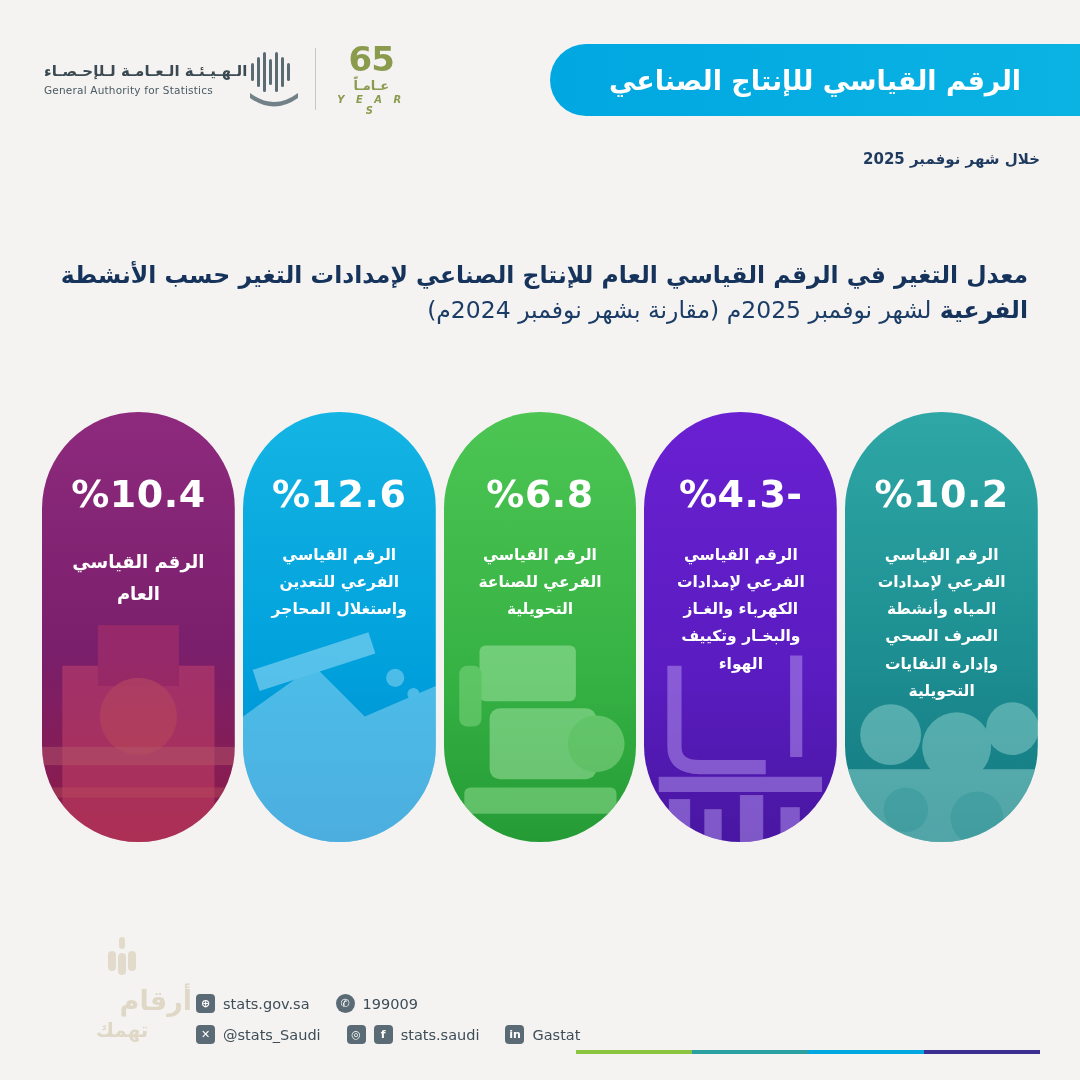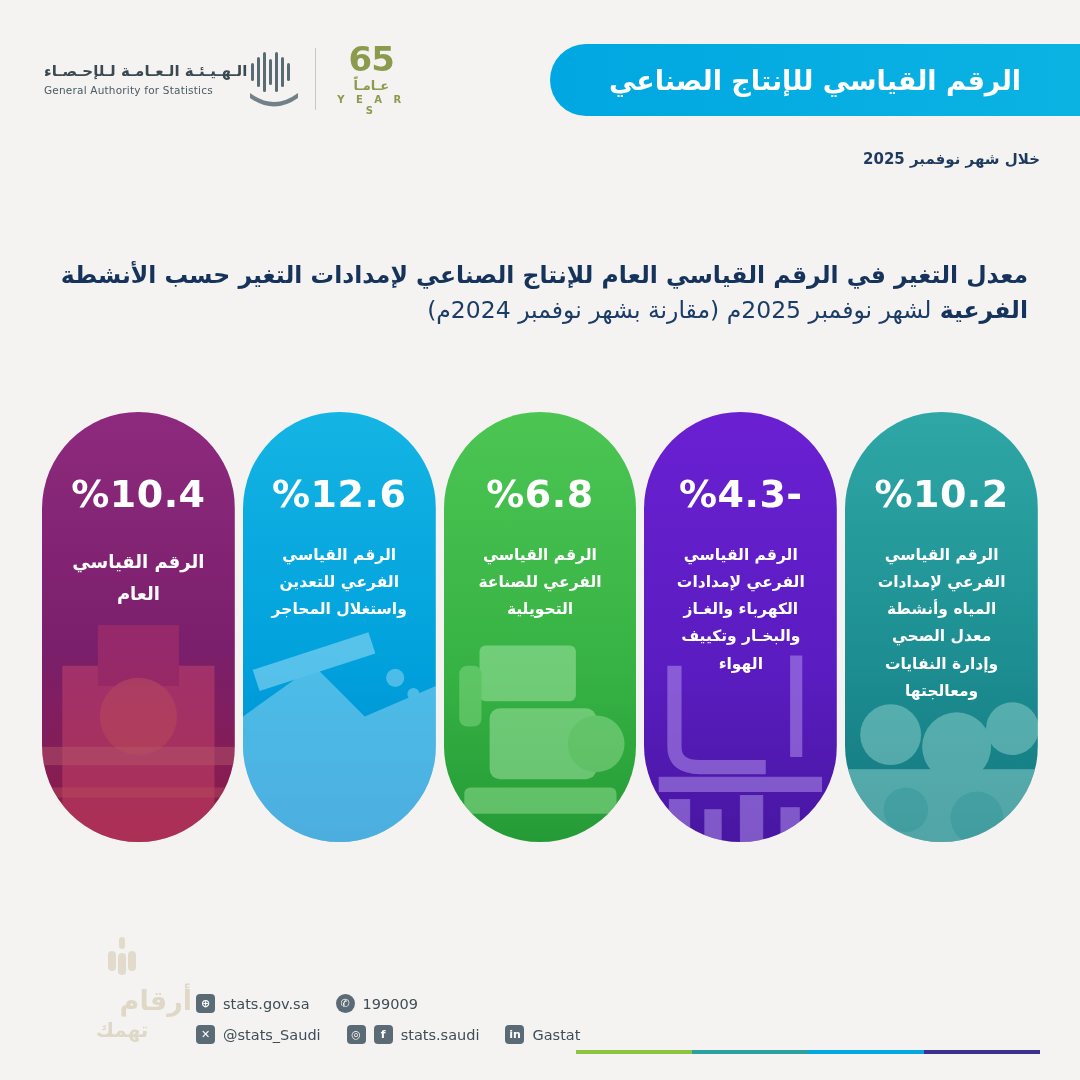--- a/index.html
+++ b/index.html
@@ -12,21 +12,21 @@
   .page { position: relative; width: 1080px; height: 1080px; background: #f4f3f1; }
 
   
   .logo-block {
     position: absolute; top: 42px; left: 44px;
     display: flex; align-items: center; gap: 14px;
   }
   .years-mark { width: 82px; text-align: center; color: #7c8b46; }
   .years-65 { font-size: 34px; font-weight: bold; letter-spacing: -1px; line-height: 1; color: #8a9b4e; }
   .years-ar { font-size: 13px; font-weight: bold; color: #8a9b4e; margin-top: 2px; letter-spacing: 2px; }
-  .years-en { font-size: 10px; font-weight: bold; color: #8a9b4e; letter-spacing: 4px; margin-top: 1px; }
+  .years-en { font-size: 10px; font-weight: bold; color: #8a9b4e; letter-spacing: 4px; margin-top: 1px; font-style: italic; }
   .divider-v { width: 1px; height: 62px; background: #c9c7c2; }
   .gastat-logo { display: flex; align-items: center; gap: 0; }
   .gastat-glyph { width: 54px; height: 60px; display: block; }
   .gastat-text { text-align: right; }
   .gastat-ar { font-size: 15px; color: #3b4a52; font-weight: bold; letter-spacing: 1px; direction: rtl; }
   .gastat-en { font-size: 10.5px; color: #4a5a63; margin-top: 4px; letter-spacing: .2px; direction: ltr; text-align: left; }
 
   .title-pill {
     position: absolute; top: 44px; right: 0; left: auto;
     width: 530px; height: 72px;
@@ -46,21 +46,21 @@
     text-align: right; line-height: 1.5;
   }
   .main-heading .l1 { font-size: 23.5px; font-weight: bold; color: #16335c; }
   .main-heading .l2 { font-size: 23.5px; font-weight: bold; color: #16335c; }
   .main-heading .l2 .light { font-weight: normal; color: #1b3c66; }
 
   
   .cards {
     position: absolute; top: 412px; right: 42px; left: 42px;
     height: 430px;
-    display: flex; flex-direction: row-reverse; justify-content: flex-start; gap: 8px;
+    display: flex; flex-direction: row-reverse; justify-content: space-between; gap: 8px;
   }
   .card {
     position: relative; flex: 1 1 0; height: 430px;
     border-radius: 110px;
     overflow: hidden;
     display: flex; flex-direction: column; align-items: center;
     padding-top: 60px;
     color: #fff;
   }
   .card .bgimg { position: absolute; inset: 0; z-index: 0; }
@@ -260,21 +260,21 @@
           <circle cx="45" cy="318" r="30"></circle>
           <circle cx="110" cy="330" r="34"></circle>
           <circle cx="165" cy="312" r="26"></circle>
           <rect x="0" y="352" width="190" height="78"></rect>
           <circle cx="60" cy="392" r="22" fill="#7ccbc6"></circle>
           <circle cx="130" cy="400" r="26" fill="#7ccbc6"></circle>
         </g>
       </svg>
       <div class="content">
         <div class="value">%10.2</div>
-        <div class="label">الرقم القياسي الفرعي لإمدادات المياه وأنشطة معدل الصحي وإدارة النفايات ومعالجتها</div>
+        <div class="label">الرقم القياسي الفرعي لإمدادات المياه وأنشطة الصرف الصحي وإدارة النفايات التحويلية</div>
       </div>
     </div>
 
   </div>
 
   <div class="footer">
 
     <div class="footer-mark">
       <svg class="fm-icon" width="48" height="48" viewBox="0 0 48 48">
         <g fill="#c2b187">

